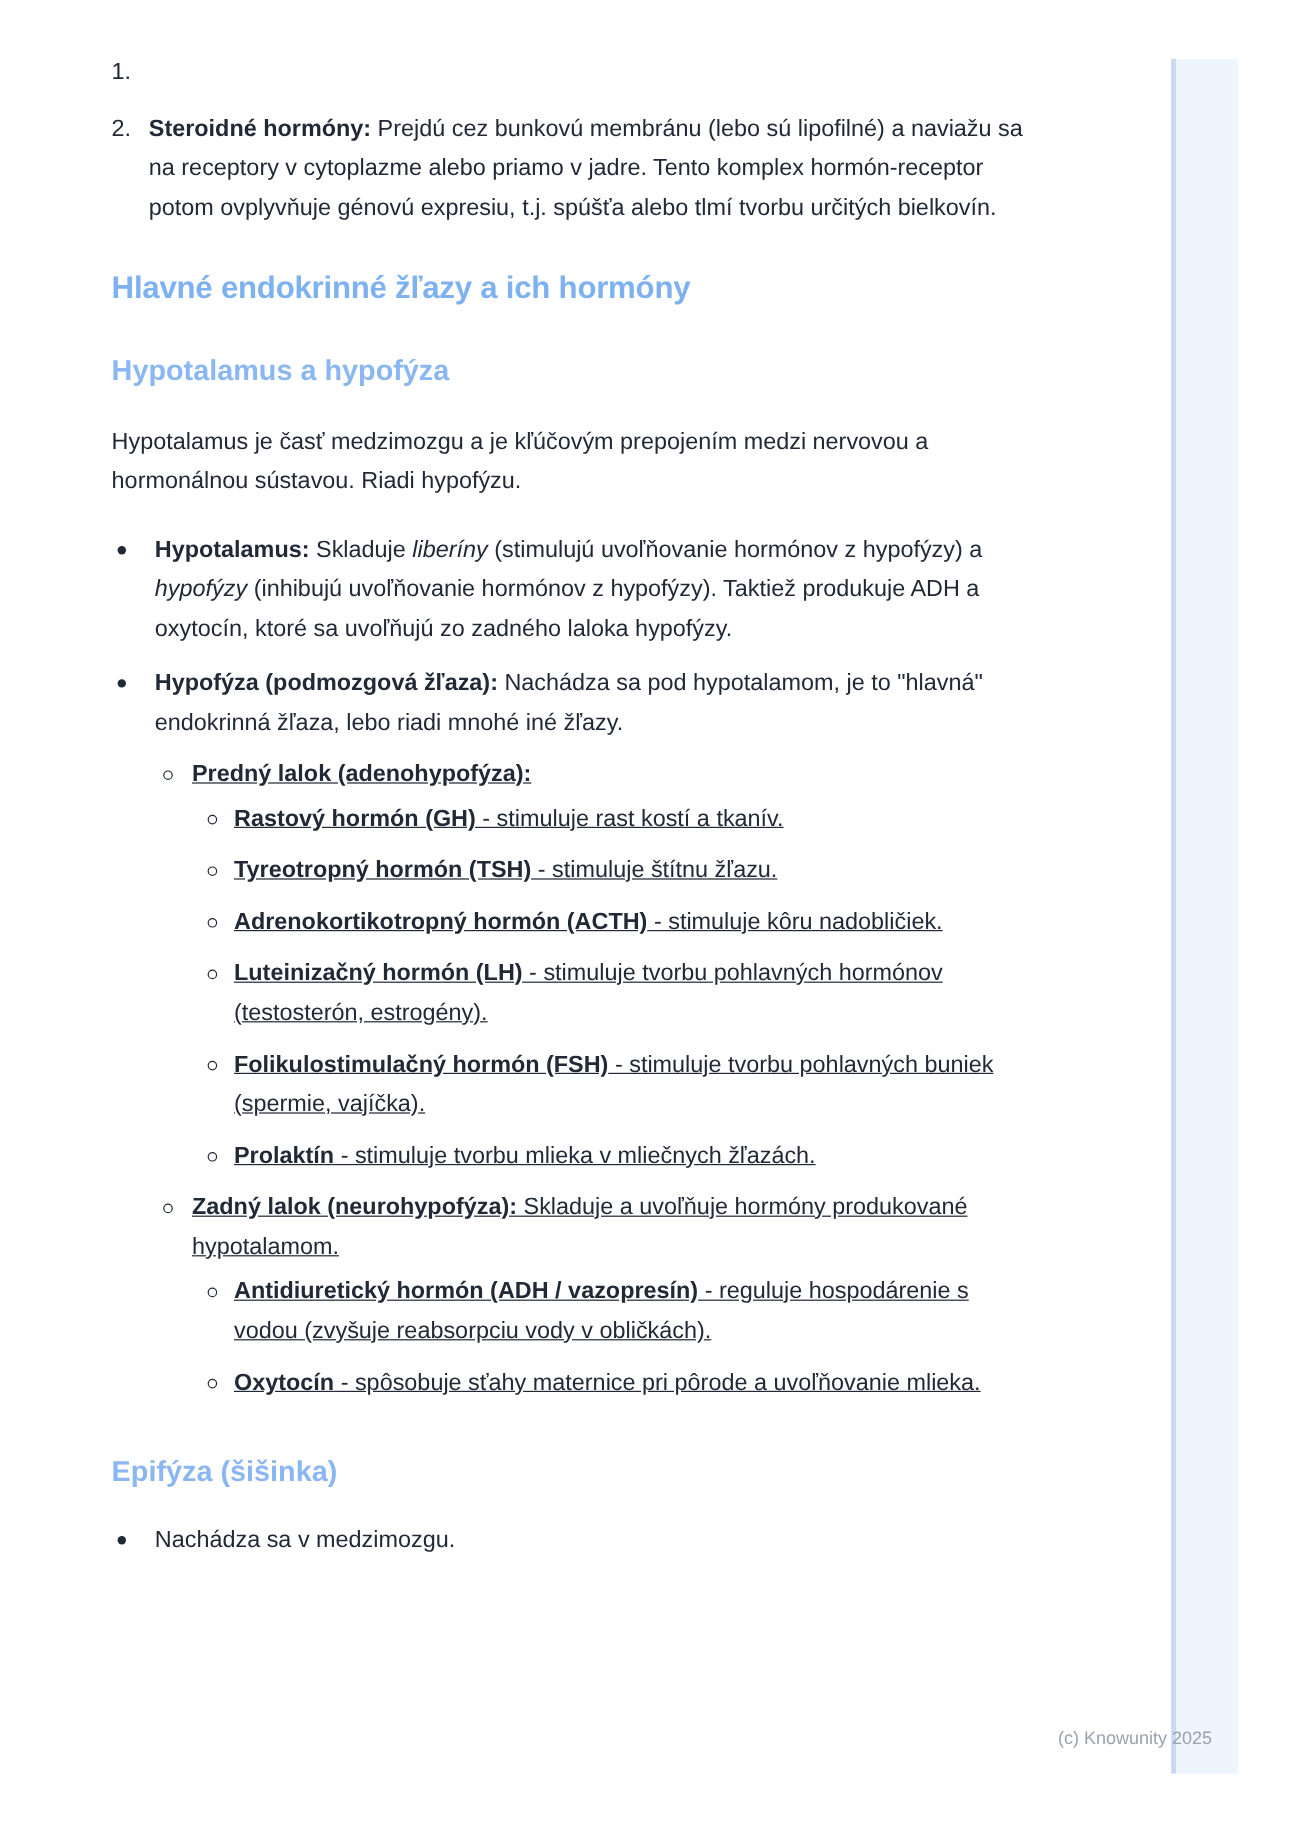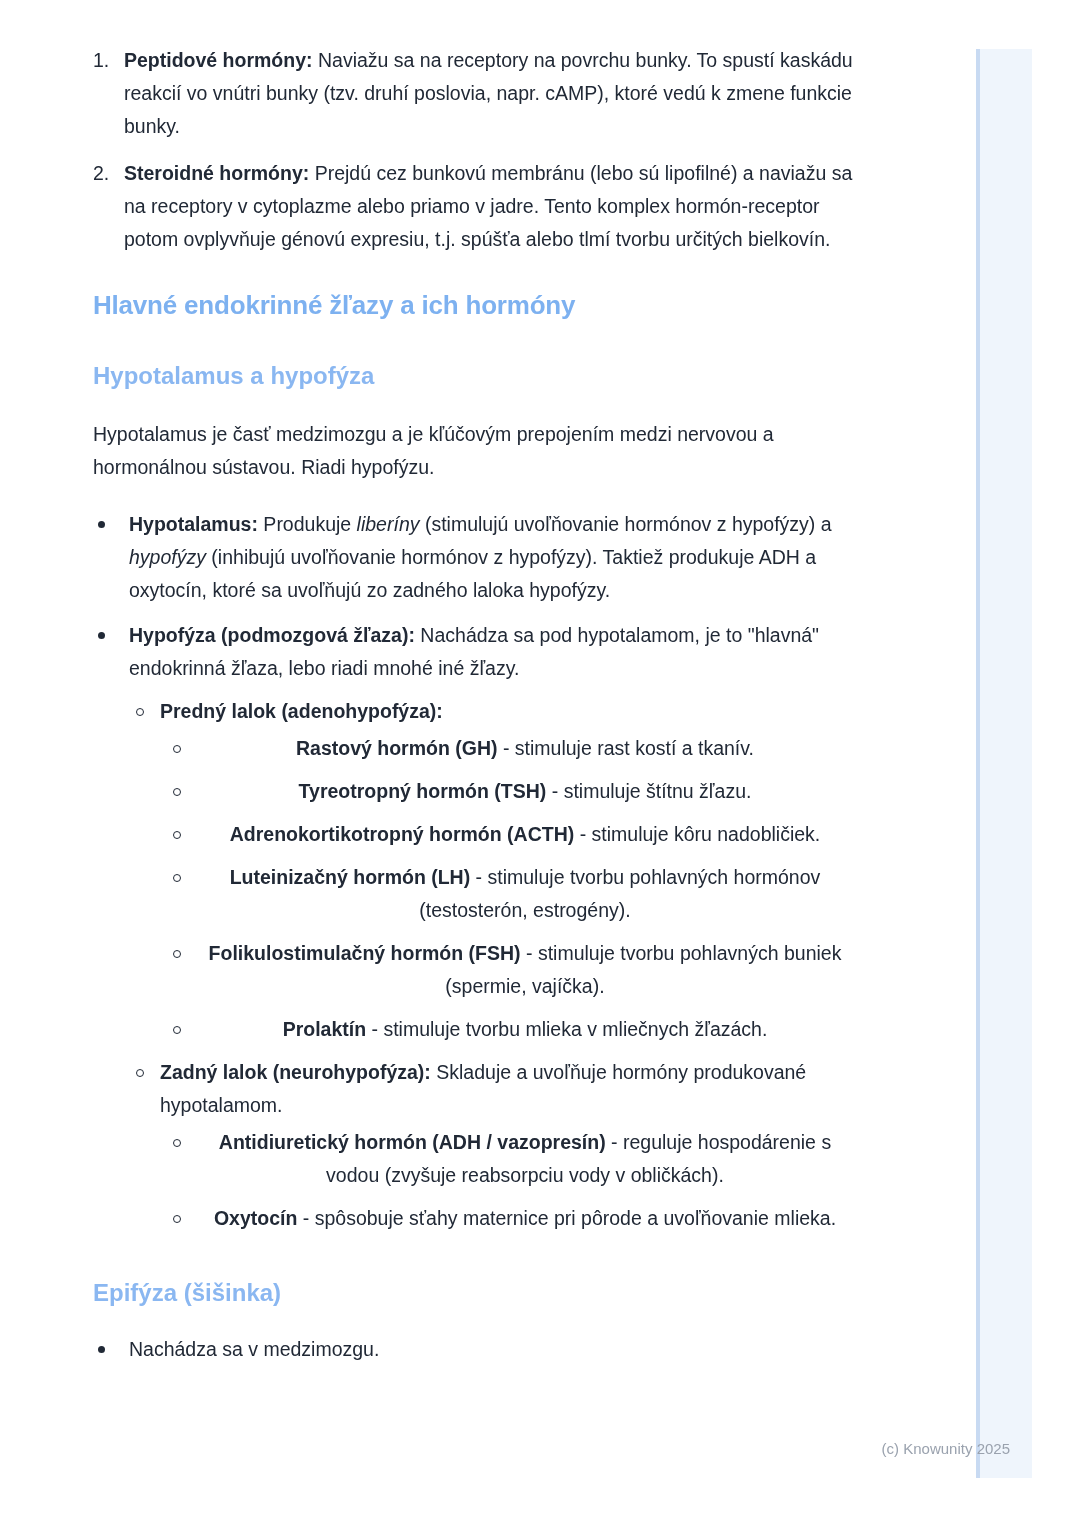--- a/index.html
+++ b/index.html
@@ -27,21 +27,21 @@
     line-height:33px;
     z-index:2;
   }
   b,strong{font-weight:700;}
   em{}
   .row{display:flex;align-items:flex-start;}
   .row .txt{flex:1 1 auto;}
   .w745{max-width:745px;}
   .w735{max-width:735px;}
   .w700{max-width:700px;}
-  .w660{max-width:660px;text-align:center;}
+  .w660{max-width:660px;}
   .num{flex:0 0 31px;}
   .m1{flex:0 0 31px;padding:13px 0 0 5px;}
   .m2{flex:0 0 24px;padding:13px 0 0 0;}
   .m3{flex:0 0 22px;padding:13px 0 0 0;}
   .disc{display:block;width:7px;height:7px;border-radius:50%;background:#212936;}
   .circle{display:block;width:6px;height:6px;border:1.6px solid #212936;border-radius:50%;background:transparent;}
   .ol-item{margin-bottom:14px;}
   .ol-item:last-child{margin-bottom:0;}
   h2.section-title{
     margin:30px 0 0 0;
@@ -51,21 +51,21 @@
   }
   h3.subsection-title{
     margin:36px 0 0 0;
     font-size:24px;line-height:32px;
     font-weight:700;color:#8ab7f1;
   }
   p.intro{margin:26px 0 0 0;}
   .ul-l1{margin-top:24px;}
   .ul-l1 > .row{margin-bottom:12px;}
   .ul-l1 > .row:last-child{margin-bottom:0;}
-  .ul-l2{margin-top:10px;}
+  .ul-l2{margin-top:10px;text-decoration:underline;}
   .ul-l3{margin:4px 0 10px 13px;}
   .ul-l3 > .row{margin-bottom:10px;}
   .ul-l3 > .row:last-child{margin-bottom:0;}
   .ul-l2{padding-left:7px;}
   .footer{
     position:absolute;
     top:1440px;right:70px;
     font-size:15px;line-height:18px;
     color:#9aa2ae;
     z-index:3;
@@ -76,41 +76,40 @@
 
 <div class="page">
 
   <div class="accent-bar"></div>
 
   <div class="content">
 
     <div>
       <div class="row ol-item">
         <div class="num">1.</div>
-        <div class="txt w745"><strong>Peptidové hormóny:</strong><span> Naviažu sa na receptory na povrchu bunky. To spustí kaskádu reakcií vo vnútri bunky (tzv. druhí poslovia, napr. cAMP), ktoré vedú k zmene funkcie bunky.</span></div>
       </div>
       <div class="row ol-item">
         <div class="num">2.</div>
         <div class="txt w745"><strong>Steroidné hormóny:</strong><span> Prejdú cez bunkovú membránu (lebo sú lipofilné) a naviažu sa na receptory v cytoplazme alebo priamo v jadre. Tento komplex hormón-receptor potom ovplyvňuje génovú expresiu, t.j. spúšťa alebo tlmí tvorbu určitých bielkovín.</span></div>
       </div>
     </div>
 
     <h2 class="section-title">Hlavné endokrinné žľazy a ich hormóny</h2>
 
     <h3 class="subsection-title">Hypotalamus a hypofýza</h3>
 
     <p class="intro w745">Hypotalamus je časť medzimozgu a je kľúčovým prepojením medzi nervovou a hormonálnou sústavou. Riadi hypofýzu.</p>
 
     <div class="ul-l1">
 
       <div class="row">
         <div class="m1">
             <span class="disc"></span>
           </div>
-        <div class="txt w735"><strong>Hypotalamus:</strong><span> Produkuje </span><em>liberíny</em><span> (stimulujú uvoľňovanie hormónov z hypofýzy) a </span><em>hypofýzy</em><span> (inhibujú uvoľňovanie hormónov z hypofýzy). Taktiež produkuje ADH a oxytocín, ktoré sa uvoľňujú zo zadného laloka hypofýzy.</span></div>
+        <div class="txt w735"><strong>Hypotalamus:</strong><span> Skladuje </span><em>liberíny</em><span> (stimulujú uvoľňovanie hormónov z hypofýzy) a </span><em>hypofýzy</em><span> (inhibujú uvoľňovanie hormónov z hypofýzy). Taktiež produkuje ADH a oxytocín, ktoré sa uvoľňujú zo zadného laloka hypofýzy.</span></div>
       </div>
 
       <div class="row">
         <div class="m1">
             <span class="disc"></span>
           </div>
         <div class="txt w735">
           <strong>Hypofýza (podmozgová žľaza):</strong><span> Nachádza sa pod hypotalamom, je to "hlavná" endokrinná žľaza, lebo riadi mnohé iné žľazy.</span>
 
           

